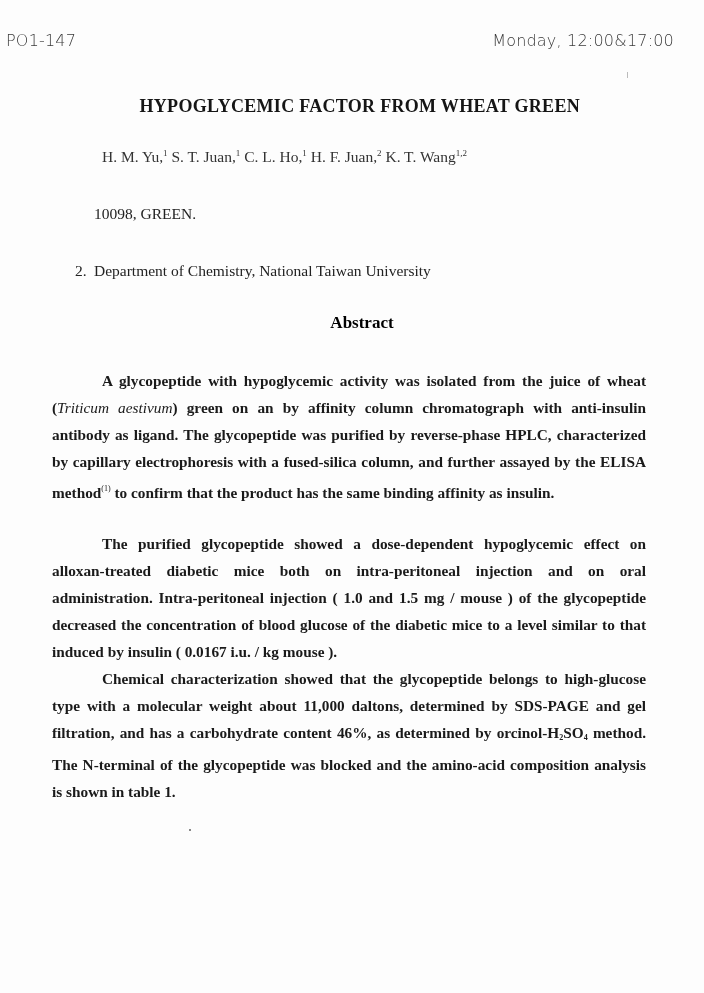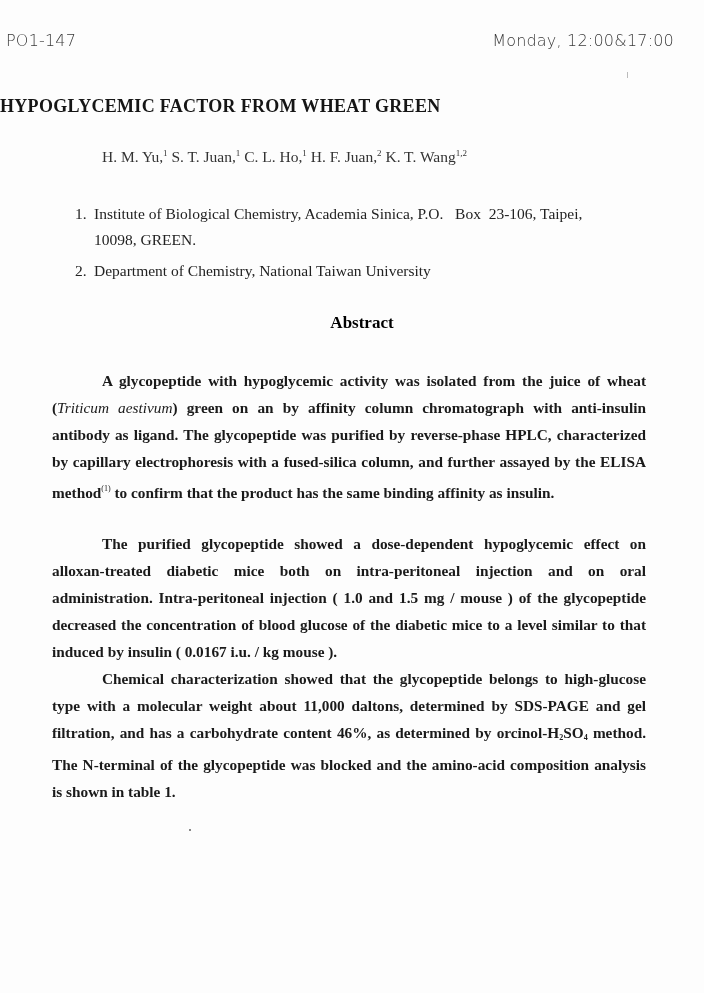--- a/index.html
+++ b/index.html
@@ -8,21 +8,21 @@
     position: relative; overflow: hidden; color: #1a1a1a;
   }
   .hdr {
     position: absolute; top: 31px;
     font-family: "DejaVu Sans", sans-serif; font-size: 16px; font-weight: 300;
     color: #3a3a3a; letter-spacing: 0.2px;
   }
   .hdr.left { left: 6px; }
   .hdr.right { right: 30px; margin-left: 39px; }
   .title {
-    position: absolute; top: 96px; left: 0; width: 580px; text-align: left;
+    position: absolute; top: 96px; left: 0; width: 580px; text-align: right;
     font-family: "Liberation Serif", serif; font-weight: bold; font-size: 18px;
     letter-spacing: 0.3px; color: #151515;
   }
   .authors {
     position: absolute; top: 148px; left: 102px;
     font-family: "Liberation Serif", serif; font-size: 15.5px; color: #333;
     white-space: nowrap;
   }
   .authors sup { font-size: 9px; vertical-align: 6px; }
   .affil {
@@ -58,21 +58,20 @@
 
   <div class="authors">
     <span>H. M. Yu,</span><sup>1</sup>
     <span>S. T. Juan,</span><sup>1</sup>
     <span>C. L. Ho,</span><sup>1</sup>
     <span>H. F. Juan,</span><sup>2</sup>
     <span>K. T. Wang</span><sup>1,2</sup>
   </div>
 
   <div class="affil" style="top:201px;">
-    <div><span class="num">1.</span><span style="white-space:pre;">Institute of Biological Chemistry, Academia Sinica, P.O.   Box  23-106, Taipei,</span></div>
     <div class="cont">10098, GREEN.</div>
   </div>
   <div class="affil" style="top:258px;">
     <div><span class="num">2.</span><span>Department of Chemistry, National Taiwan University</span></div>
   </div>
 
   <div class="abs-title">Abstract</div>
 
   <div class="para" style="top:367px;"><span>A glycopeptide with hypoglycemic activity was isolated from the juice of wheat (</span><i>Triticum aestivum</i><span>) green on an by affinity column chromatograph with anti-insulin antibody as ligand. The glycopeptide was purified by reverse-phase HPLC, characterized by capillary electrophoresis with a fused-silica column, and further assayed by the ELISA method</span><sup>(1)</sup><span> to confirm that the product has the same binding affinity as insulin.</span></div>
 

